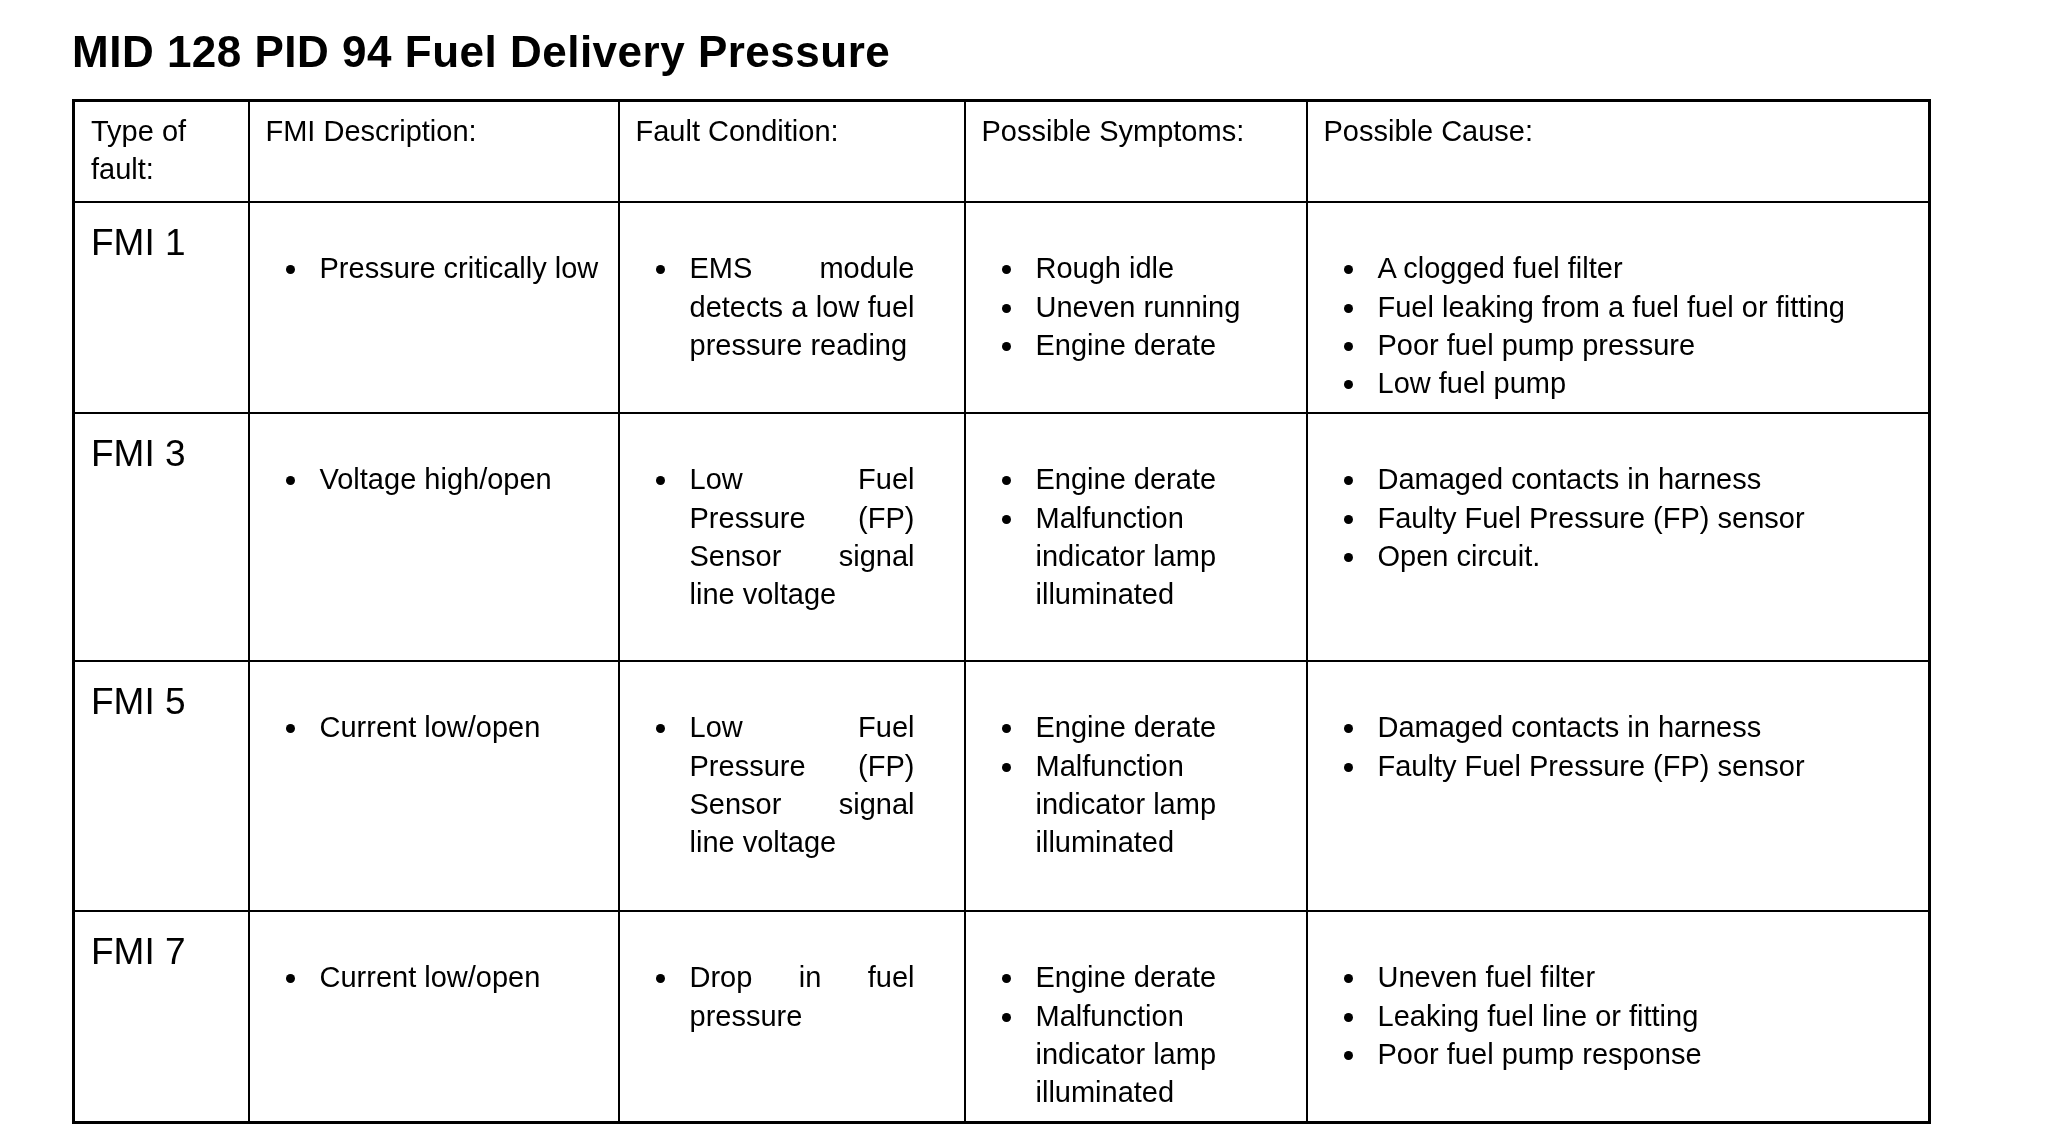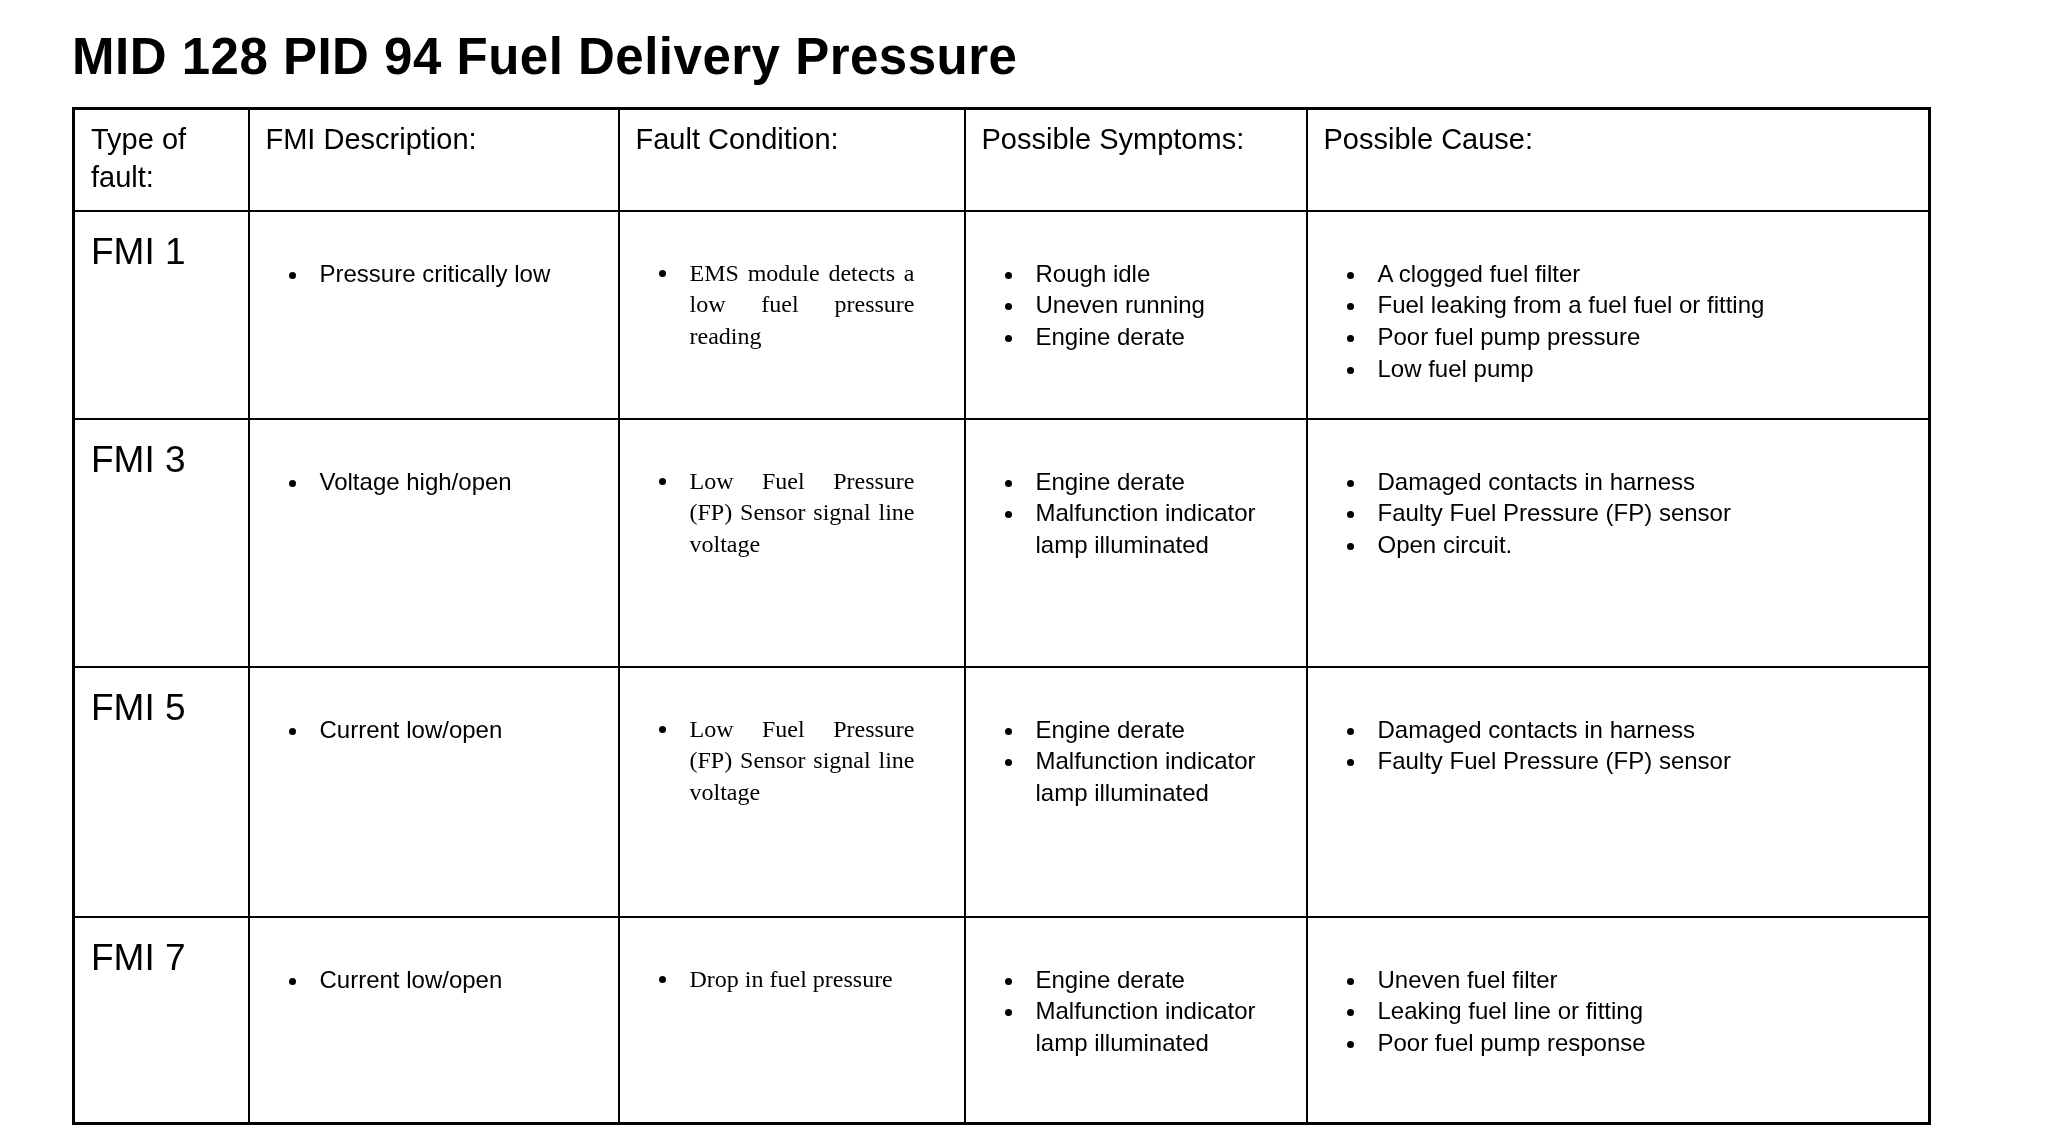--- a/index.html
+++ b/index.html
@@ -9,37 +9,37 @@
     font-family: "Liberation Sans", sans-serif;
     color: #000000;
   }
   body {
     width: 2047px;
     height: 1129px;
     overflow: hidden;
   }
   .page-title {
     margin: 26px 0 20px 72px;
-    font-size: 51px;
+    font-size: 44px;
     line-height: 1.2;
     font-weight: 700;
     letter-spacing: 0.5px;
   }
   table.fault-table {
     border-collapse: collapse;
     table-layout: fixed;
     width: 1856px;
     margin-left: 72px;
     border: 3px solid #000000;
   }
   .fault-table th,
   .fault-table td {
     border: 2px solid #000000;
     vertical-align: top;
-    font-size: 24px;
+    font-size: 29px;
     line-height: 1.32;
     text-align: left;
   }
   .fault-table thead th {
     font-weight: 400;
     font-size: 29px;
     padding: 10px 10px 8px 16px;
   }
   td.cell-fault {
     padding: 16px 8px 8px 16px;
@@ -50,21 +50,21 @@
   }
   td.cell-list ul {
     margin: 0;
     padding-left: 42px;
     list-style: disc;
   }
   td.cell-list li {
     padding-left: 10px;
   }
   td.col-description li { max-width: 290px; }
-  td.col-condition   li { max-width: 225px; text-align: justify; font-family: Liberation Serif, serif; }
+  td.col-condition   li { max-width: 225px; text-align: justify; }
   td.col-symptoms    li { max-width: 240px; }
   td.col-cause       li { max-width: 545px; }
 </style>
 </head>
 <body>
 
 <h1 class="page-title">MID 128 PID 94 Fuel Delivery Pressure</h1>
 
 <table class="fault-table">
   <colgroup>

